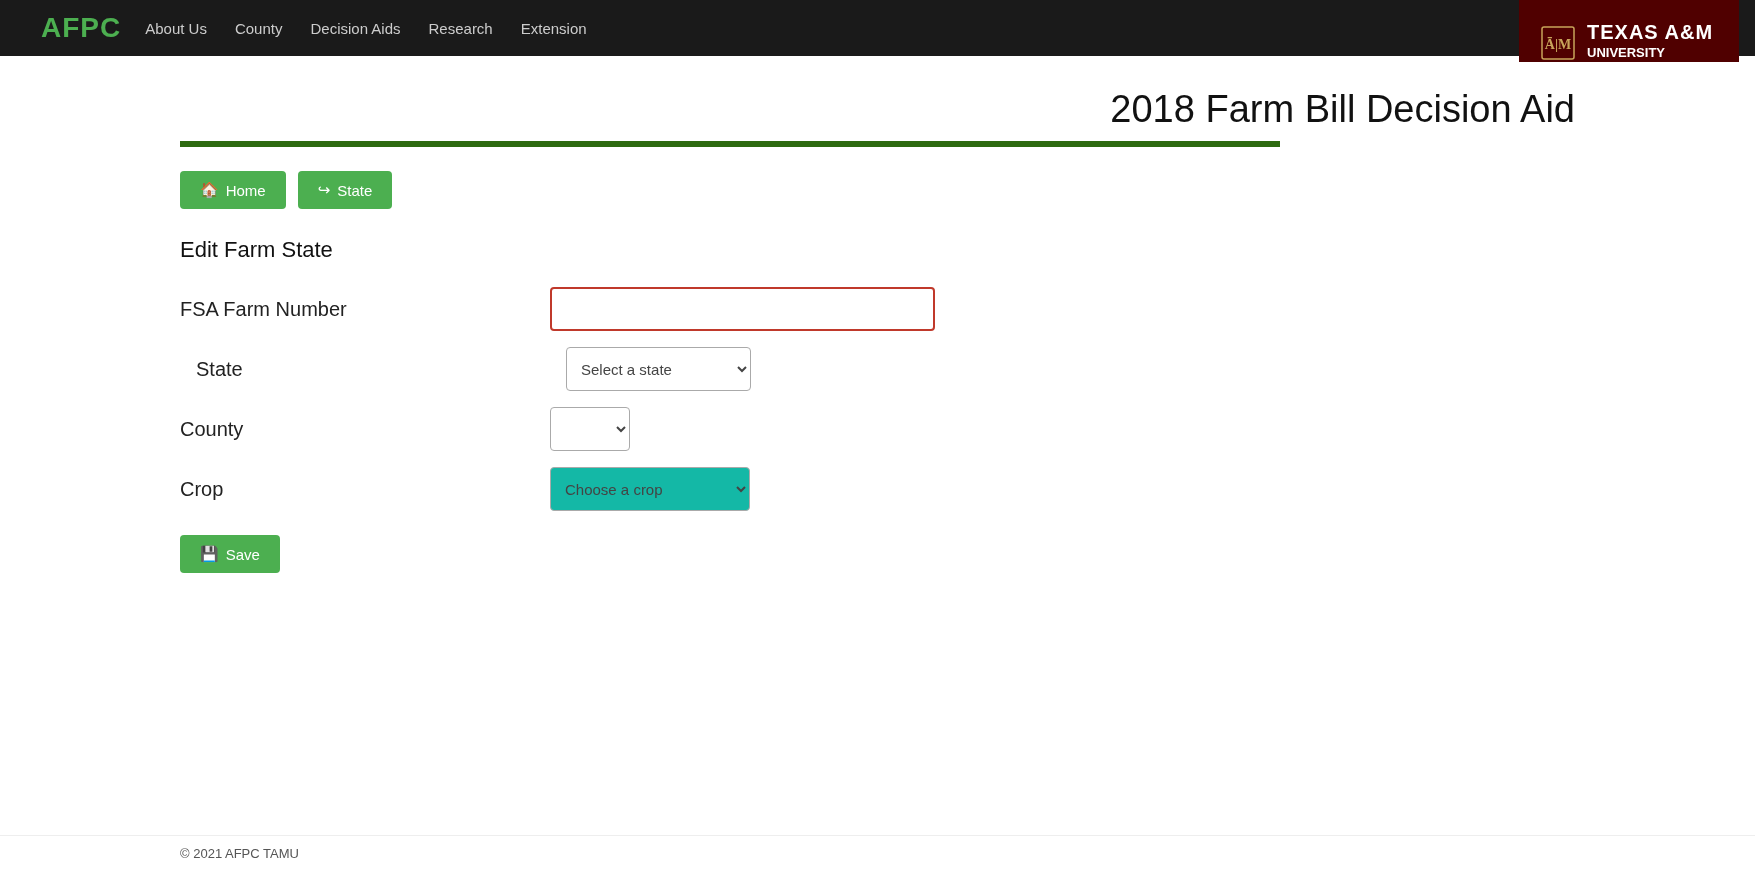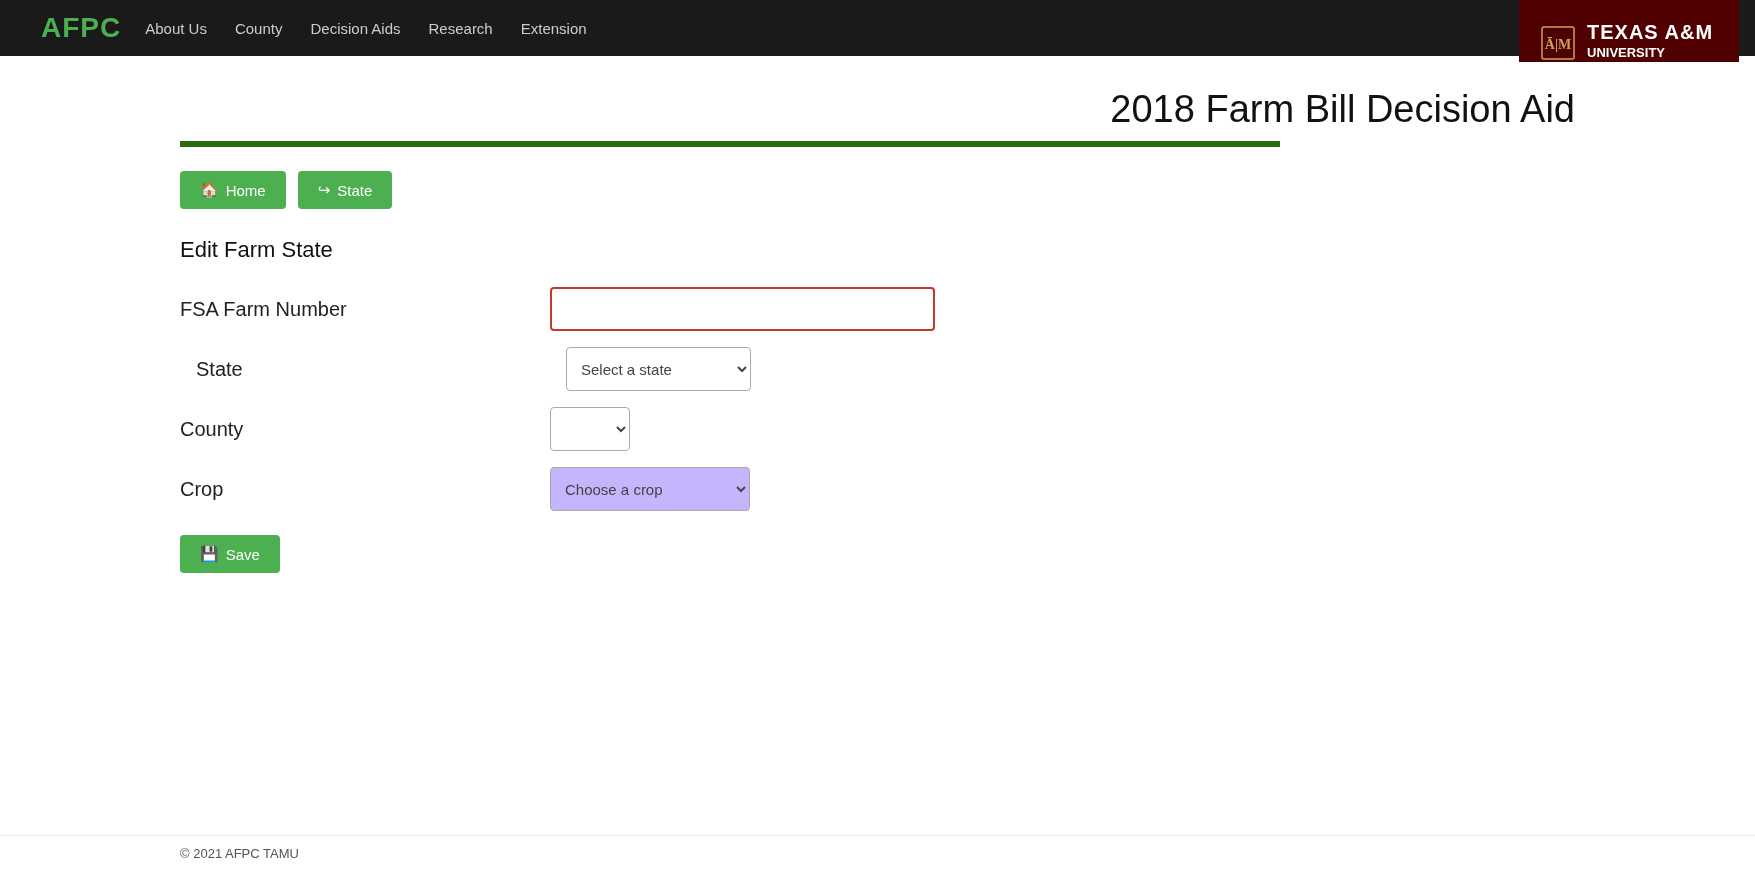--- a/index.html
+++ b/index.html
@@ -157,21 +157,21 @@
       color: #444;
     }
 
     .crop-select {
       width: 200px;
       height: 44px;
       border: 1px solid #aaa;
       border-radius: 4px;
       font-size: 15px;
       padding: 6px 10px;
-      background: #c4b5fd;
+      background: #14b8a6;
       cursor: pointer;
       color: #444;
     }
 
     .save-btn {
       margin-top: 16px;
     }
 
     
     footer {

